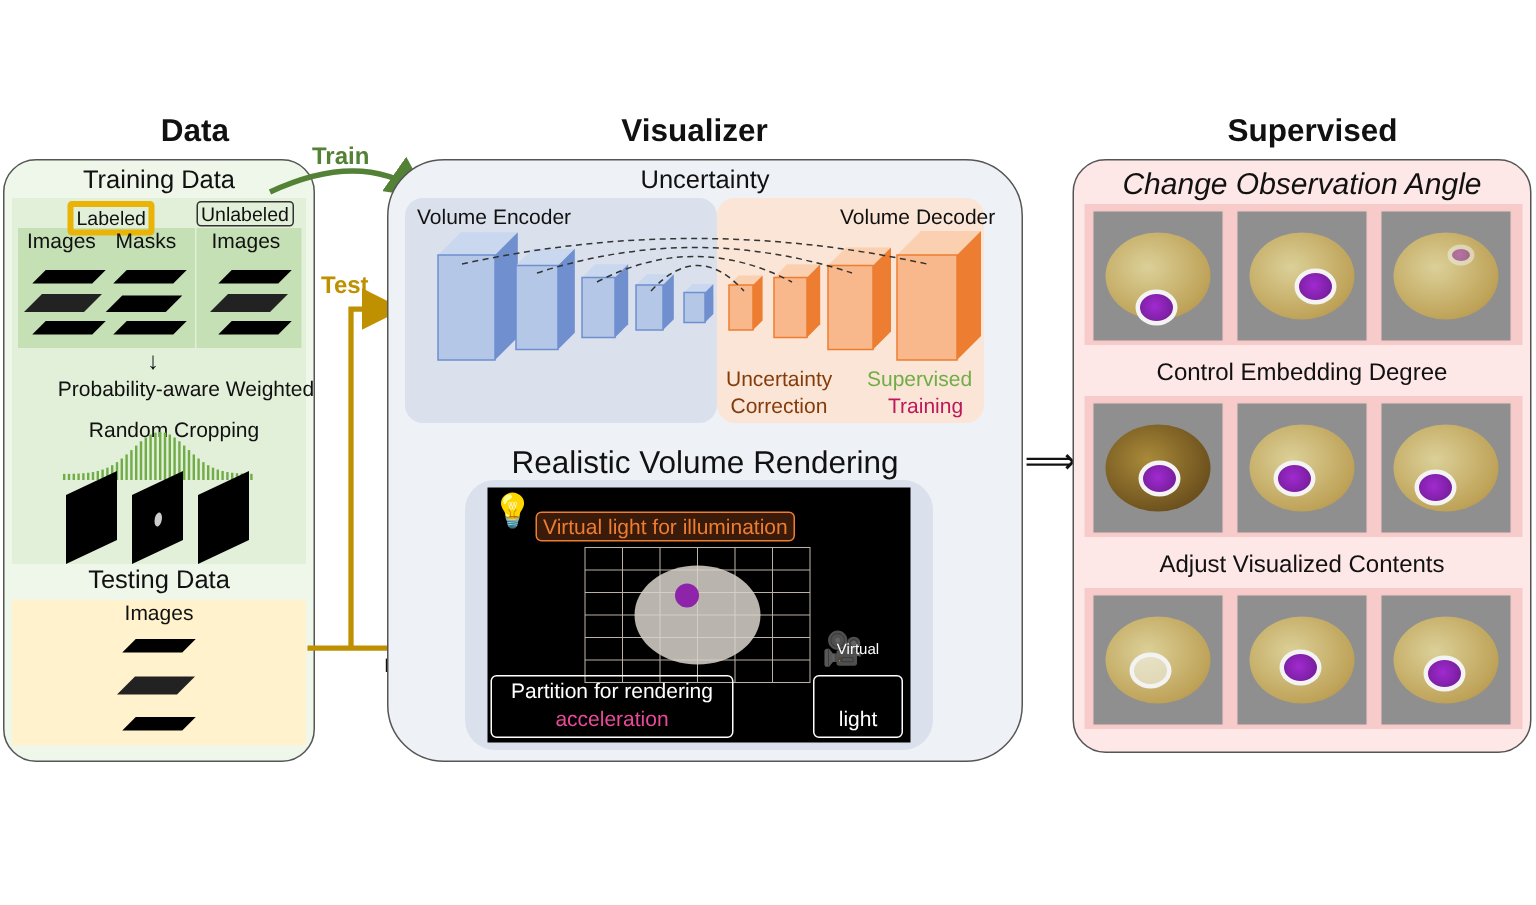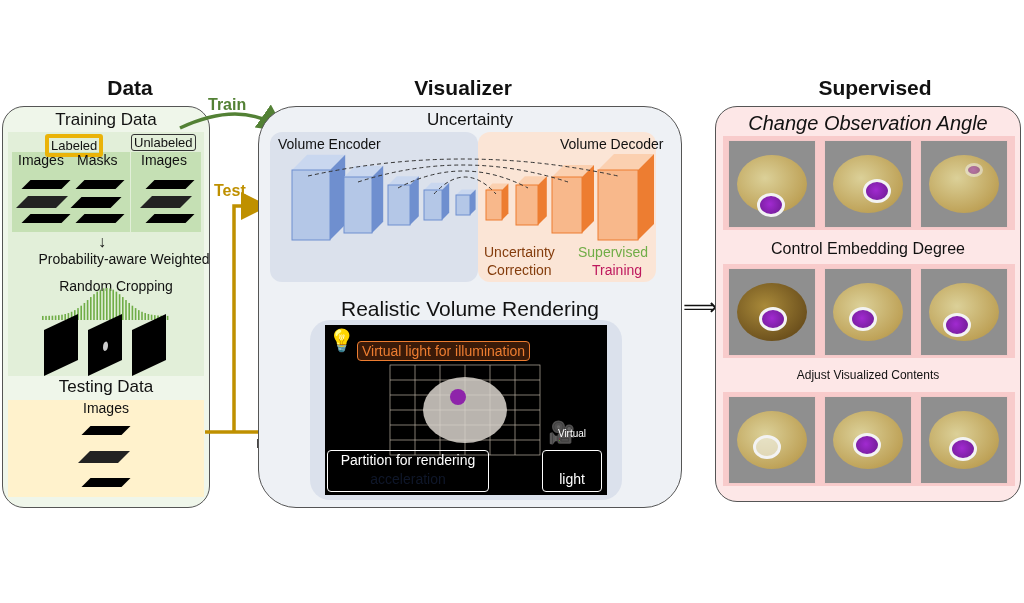--- a/index.html
+++ b/index.html
@@ -200,21 +200,21 @@
       <line x1="10" y1="40" x2="160" y2="40"></line>
       <line x1="10" y1="55" x2="160" y2="55"></line>
       <line x1="10" y1="70" x2="160" y2="70"></line>
       <line x1="10" y1="85" x2="160" y2="85"></line>
   </g>
   <ellipse cx="85" cy="55" rx="42" ry="33" fill="#d9d3cc" opacity="0.85"></ellipse>
   <circle cx="78" cy="42" r="8" fill="#8e24aa"></circle>
 </svg>
 <div class="t" style="left:548px;top:420px;font-size:22px;color:#fff;">🎥</div>
 <div class="t" style="left:328px;top:452px;width:160px;font-size:14px;color:#fff;">Partition for rendering</div>
-<div class="t" style="left:328px;top:471px;width:160px;font-size:14px;color:#0f172a;">acceleration</div>
+<div class="t" style="left:328px;top:471px;width:160px;font-size:14px;color:#ec4899;">acceleration</div>
 <div class="abs" style="left:327px;top:450px;width:160px;height:40px;border:1.5px solid #fff;border-radius:4px;"></div>
 <div class="t" style="left:543px;top:428px;width:58px;font-size:10px;color:#fff;">Virtual</div>
 <div class="t" style="left:543px;top:471px;width:58px;font-size:14px;color:#fff;">light</div>
 <div class="abs" style="left:542px;top:450px;width:58px;height:40px;border:1.5px solid #fff;border-radius:4px;"></div>
 
 <div class="panel" style="left:715px;top:106px;width:306px;height:396px;background:#fde7e7;"></div>
 <div id="app-groups">
     <div class="t" style="left: 715px; top: 112px; width: 306px; font-size: 20px; font-style: italic;">Change Observation Angle</div>
     <div class="abs" style="left: 723px; top: 136px; width: 292px; height: 94px; background: rgb(248, 203, 203);"></div>
     <div class="thumb" style="left: 728px; top: 140px;">
@@ -236,21 +236,21 @@
       <div class="tumor" style="left: 30px; top: 38px; width: 28px; height: 24px;"></div>
     </div>
     <div class="thumb" style="left: 824px; top: 268px;">
       <div class="brain" style="left: 8px; top: 14px; width: 70px; height: 58px;"></div>
       <div class="tumor" style="left: 24px; top: 38px; width: 28px; height: 24px;"></div>
     </div>
     <div class="thumb" style="left: 920px; top: 268px;">
       <div class="brain" style="left: 8px; top: 14px; width: 70px; height: 58px;"></div>
       <div class="tumor" style="left: 22px; top: 44px; width: 28px; height: 24px;"></div>
     </div>
-    <div class="t" style="left: 715px; top: 368px; width: 306px; font-size: 12px;">Adjust Visualized Contents</div>
+    <div class="t" style="left: 715px; top: 368px; width: 306px; font-size: 16px;">Adjust Visualized Contents</div>
     <div class="abs" style="left: 723px; top: 392px; width: 292px; height: 94px; background: rgb(248, 203, 203);"></div>
     <div class="thumb" style="left: 728px; top: 396px;">
       <div class="brain" style="left: 8px; top: 14px; width: 70px; height: 58px;"></div>
       <div class="tumor" style="left: 24px; top: 38px; width: 28px; height: 24px; background: rgba(240, 240, 230, 0.6);"></div>
     </div>
     <div class="thumb" style="left: 824px; top: 396px;">
       <div class="brain" style="left: 8px; top: 14px; width: 70px; height: 58px;"></div>
       <div class="tumor" style="left: 28px; top: 36px; width: 28px; height: 24px;"></div>
     </div>
     <div class="thumb" style="left: 920px; top: 396px;">

